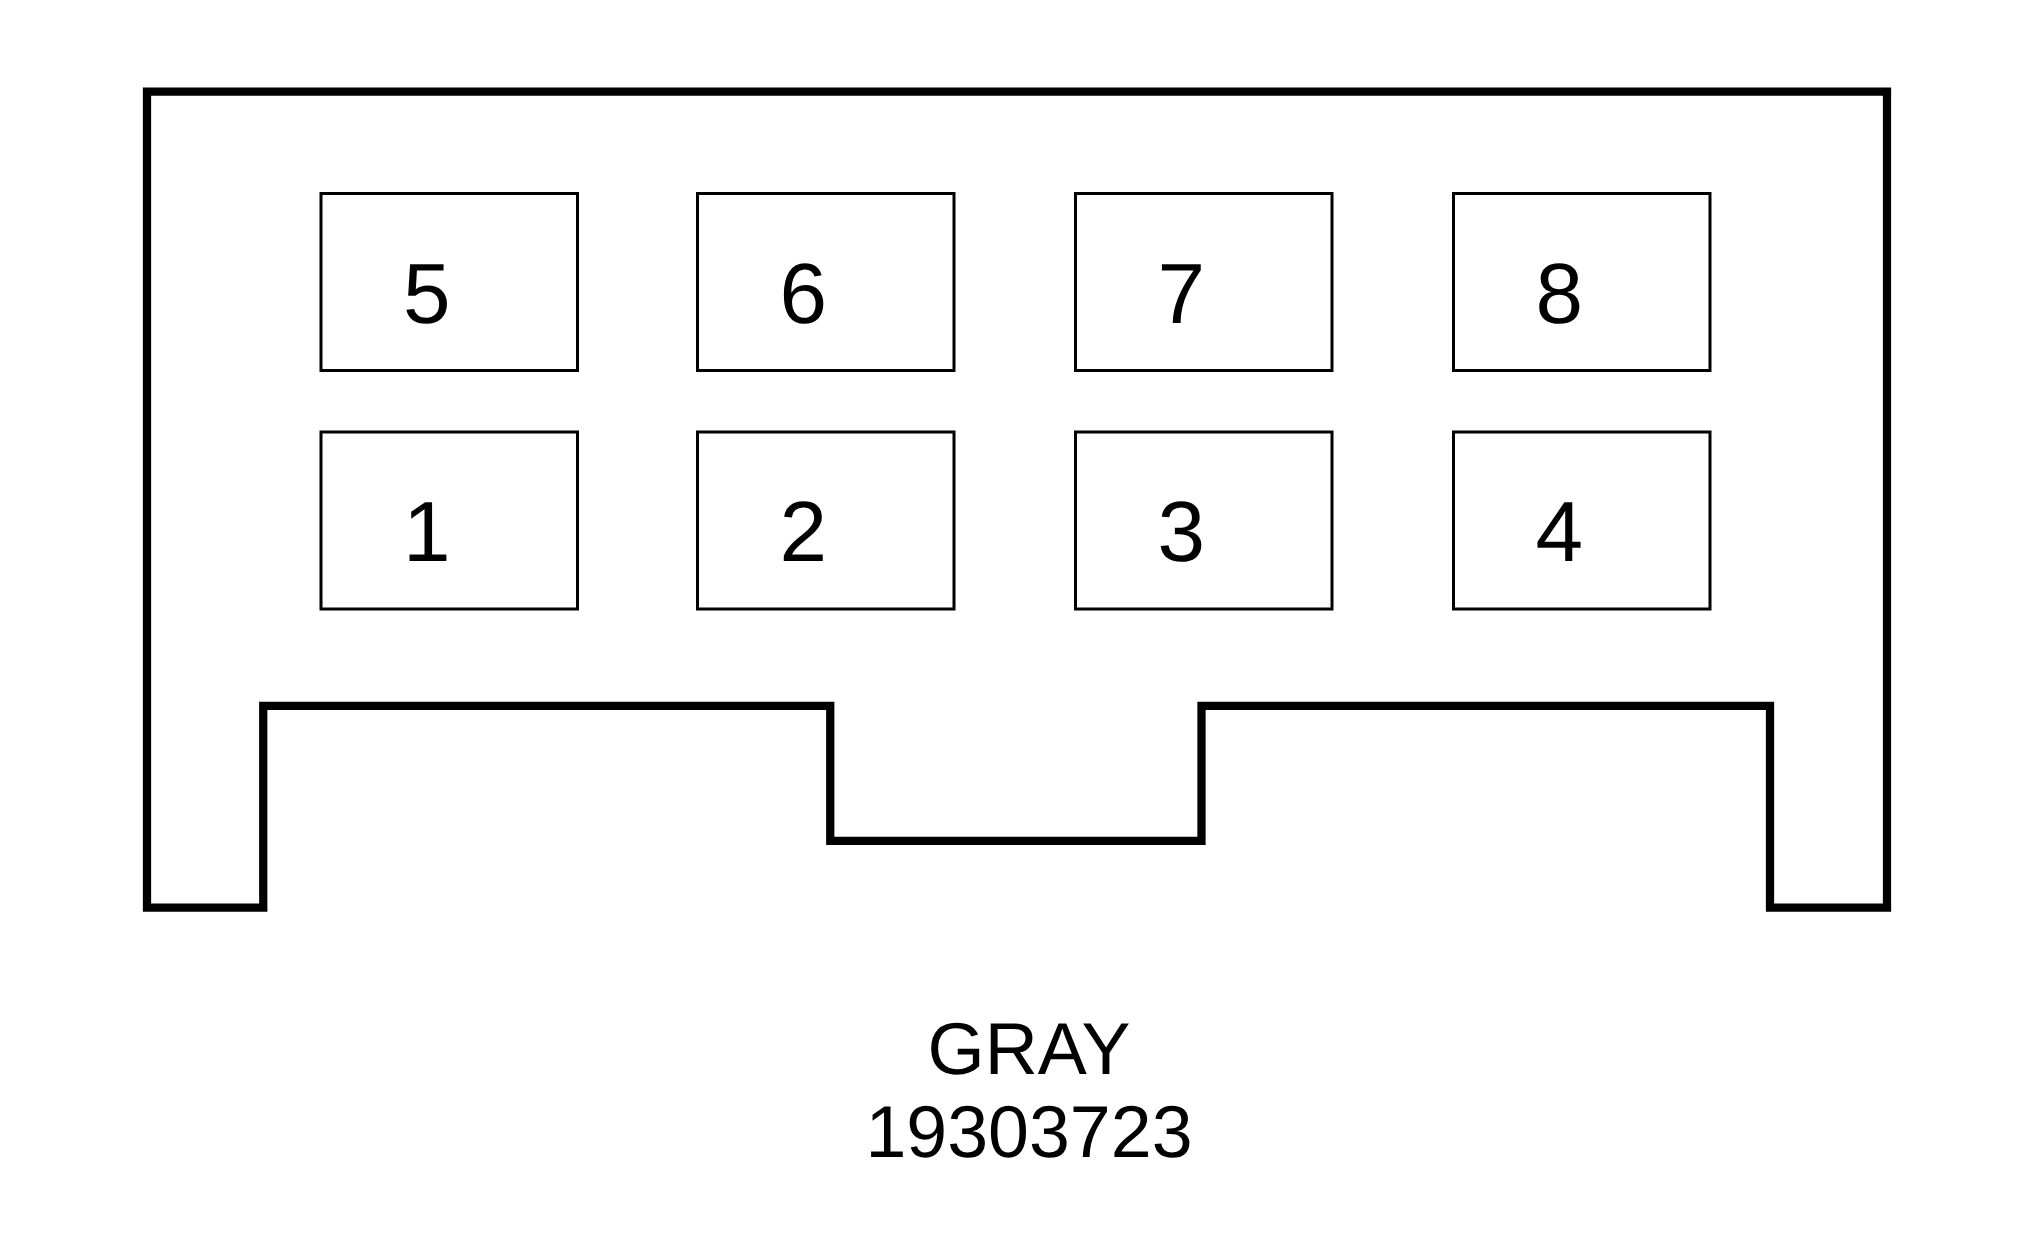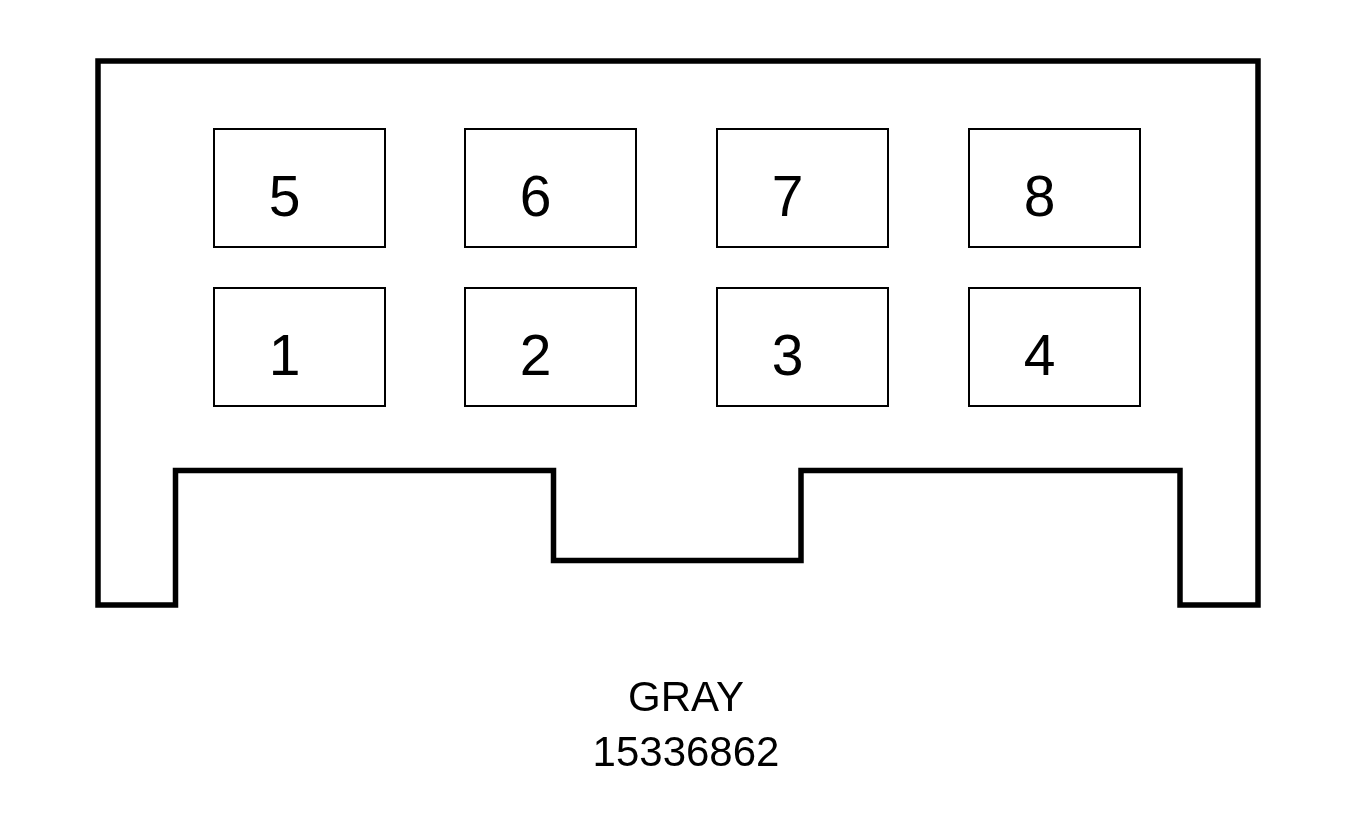--- a/index.html
+++ b/index.html
@@ -53,21 +53,21 @@
   .pos-1 { left: 213px; top: 287px; }
   .pos-2 { left: 464px; top: 287px; }
   .pos-3 { left: 716px; top: 287px; }
   .pos-4 { left: 968px; top: 287px; }
 
   .caption {
     position: absolute;
     left: 686px;
     transform: translateX(-50%);
     color: #000000;
-    font-size: 42px;
+    font-size: 49px;
     line-height: 1;
     white-space: nowrap;
     text-align: center;
   }
   .caption.color-label { top: 676px; }
   .caption.part-number { top: 731px; }
 </style>
 </head>
 <body>
 
@@ -109,15 +109,15 @@
     <span class="digit">2</span>
   </div>
   <div class="pin pos-3">
     <span class="digit">3</span>
   </div>
   <div class="pin pos-4">
     <span class="digit">4</span>
   </div>
 
   <div class="caption color-label">GRAY</div>
-  <div class="caption part-number">15336862</div>
+  <div class="caption part-number">19303723</div>
 
 </div>
 
 </body></html>

